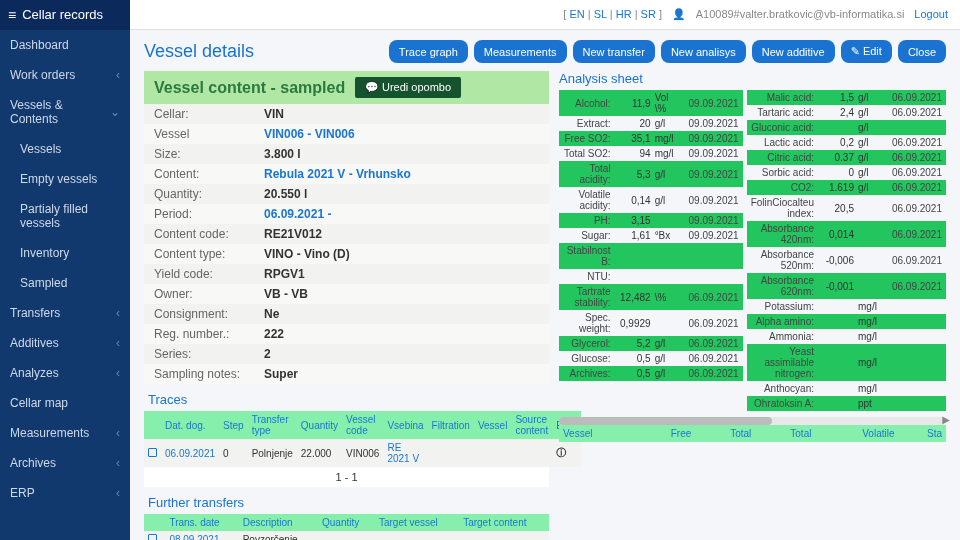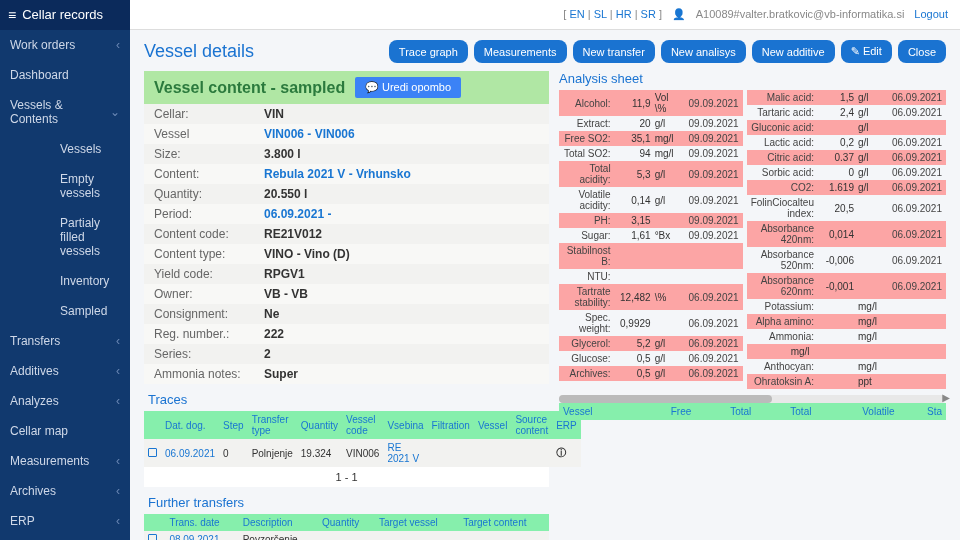--- a/index.html
+++ b/index.html
@@ -9,60 +9,60 @@
 .topbar { height: 30px; background: #fff; display: flex; align-items: center; border-bottom: 1px solid #ddd; }
 .brand { width: 130px; height: 30px; background: #0b2a5b; color: #fff; display: flex; align-items: center; padding: 0 8px; font-size: 13px; }
 .brand .ham { margin-right: 6px; font-size: 14px; }
 .top-right { margin-left: auto; display: flex; align-items: flex-start; gap: 10px; padding-right: 12px; color: #888; font-size: 11px; }
 .lang a { color: #1976d2; }
 .user-ico { color: #aaa; }
 
 .layout { display: flex; height: calc(540px - 30px); }
 .sidebar { width: 130px; background: #11396e; color: #cfd8e8; display: flex; flex-direction: column; font-size: 12px; overflow-y: auto; }
 .sidebar .item { padding: 8px 10px; display: flex; justify-content: space-between; align-items: center; cursor: pointer; }
-.sidebar .sub { padding: 8px 10px 8px 20px; cursor: pointer; margin-left: 40px; }
+.sidebar .sub { padding: 8px 10px 8px 20px; cursor: pointer; }
 .sidebar .chev::after { content: "‹"; color: #6b88b5; font-size: 12px; }
 .sidebar .item.expanded { }
 .sidebar .chev-down::after { content: "⌄"; color: #6b88b5; }
 
 .main { flex: 1; padding: 10px 14px; overflow: auto; position: relative; }
 .page-head { display: flex; align-items: center; gap: 6px; margin-bottom: 8px; flex-wrap: wrap; }
 .page-title { color: #1a73d1; font-size: 18px; font-weight: 400; }
 .head-btns { margin-left: auto; display: flex; gap: 6px; }
 .btn { background: #1a73d1; color: #fff; border: none; padding: 5px 10px; font-size: 11px; border-radius: 8px; cursor: pointer; }
 .btn .ico { margin-right: 3px; }
 
 .cols { display: flex; gap: 10px; }
 .col-left { width: 405px; }
 .col-right { flex: 1; }
 
 .panel-green { background: #b0e7a4; padding: 6px 10px; display: flex; align-items: center; gap: 10px; }
 .panel-green .ptitle { color: #0a5; font-weight: 600; font-size: 16px; color: #2b7a3d; }
-.note-btn { background: #3b82f6; color: #fff; border: none; padding: 4px 10px; font-size: 11px; border-radius: 2px; cursor: pointer; }
+.note-btn { background: #14532d; color: #fff; border: none; padding: 4px 10px; font-size: 11px; border-radius: 2px; cursor: pointer; }
 
 .kv { background: #f2f2f0; }
 .kv .row { display: flex; padding: 3px 10px; }
 .kv .row:nth-child(even) { background: #f8f8f6; }
 .kv .k { width: 110px; color: #666; }
 .kv .v { flex: 1; }
 .kv .v.bold { font-weight: 600; }
 .kv .v.link { color: #1976d2; font-weight: 600; }
 
 .section-title { color: #1a73d1; font-size: 13px; margin: 8px 0 4px; padding: 0 4px; }
 
 .tbl { width: 100%; font-size: 10px; border-collapse: collapse; background: #86efac; }
 .tbl th { color: #1976d2; font-weight: 400; text-align: left; padding: 3px 4px; font-size: 10px; }
 .tbl td { padding: 3px 4px; background: #f2f2f0; }
 .pager { text-align: center; padding: 4px; font-size: 11px; background: #fff; }
 
 .ana-title { color: #1a73d1; font-size: 13px; margin-bottom: 4px; }
 .ana-cols { display: flex; gap: 4px; }
 .ana-col { flex: 1; }
 .ana-row { display: flex; align-items: center; padding: 2px 4px; font-size: 10px; }
-.ana-row.odd { background: #fca5a5; }
+.ana-row.odd { background: #22c55e; }
 .ana-row .lbl { flex: 1.3; text-align: right; color: #444; padding-right: 4px; }
 .ana-row .val { width: 38px; text-align: right; padding-right: 2px; }
 .ana-row .unit { width: 28px; text-align: left; padding-left: 2px; }
 .ana-row .date { width: 58px; text-align: right; color: #444; }
 
 .scroll-x { height: 8px; background: #e8e8e8; border-radius: 4px; margin-top: 6px; position: relative; }
 .scroll-x .thumb { position: absolute; left: 0; width: 55%; height: 8px; background: #bbb; border-radius: 4px; }
 .scroll-r-arrow { position: absolute; right: -4px; top: -3px; color: #888; font-size: 10px; }
 
 .sq-ico { display: inline-block; width: 9px; height: 9px; border: 1.5px solid #1976d2; border-radius: 1px; }
@@ -84,25 +84,25 @@
     </span>
     <span class="user-ico">👤</span>
     <span>A10089#valter.bratkovic@vb-informatika.si</span>
     <a>Logout</a>
   </div>
 </div>
 
 <div class="layout">
   <div class="sidebar">
     <div class="item">
+        <span>Dashboard</span>
+      </div>
+    <div class="item">
         <span>Work orders</span>
         <span class="chev"></span>
-      </div>
-    <div class="item">
-        <span>Dashboard</span>
       </div>
     <div class="item expanded">
         <span>Vessels &amp; Contents</span>
         <span class="chev-down"></span>
       </div>
     <div class="sub">Vessels</div>
     <div class="sub">Empty vessels</div>
     <div class="sub">Partialy filled vessels</div>
     <div class="sub">Inventory</div>
     <div class="sub">Sampled</div>
@@ -202,21 +202,21 @@
             </div>
           <div class="row">
               <div class="k">Reg. number.:</div>
               <div class="v bold">222</div>
             </div>
           <div class="row">
               <div class="k">Series:</div>
               <div class="v bold">2</div>
             </div>
           <div class="row">
-              <div class="k">Ammonia notes:</div>
+              <div class="k">Sampling notes:</div>
               <div class="v bold">Super</div>
             </div>
         </div>
 
         <div class="section-title">Traces</div>
         <table class="tbl">
           <tbody>
               <tr>
             <th></th>
             <th>Dat. dog.</th>
@@ -228,21 +228,21 @@
             <th>Filtration</th>
                 <th>Vessel</th>
                 <th>Source content</th>
                 <th>ERP</th>
           </tr>
           <tr>
             <td><span class="sq-ico"></span></td>
             <td><a>06.09.2021</a></td>
             <td>0</td>
                 <td>Polnjenje</td>
-            <td>19.324</td>
+            <td>22.000</td>
                 <td>VIN006</td>
             <td><a>RE 2021 V</a></td>
             <td></td>
                 <td></td>
                 <td></td>
             <td><span style="font-weight:bold">ⓘ</span></td>
           </tr>
         </tbody>
           </table>
         <div class="pager">1 - 1</div>
@@ -445,20 +445,21 @@
                 <span class="unit">mg/l</span>
                 <span class="date"></span>
               </div>
               <div class="ana-row">
                 <span class="lbl">Ammonia:</span>
                 <span class="val"></span>
                 <span class="unit">mg/l</span>
                 <span class="date"></span>
               </div>
               <div class="ana-row odd">
+                <span class="lbl">Yeast assimilable nitrogen:</span>
                 <span class="val"></span>
                 <span class="unit">mg/l</span>
                 <span class="date"></span>
               </div>
               <div class="ana-row">
                 <span class="lbl">Anthocyan:</span>
                 <span class="val"></span>
                 <span class="unit">mg/l</span>
                 <span class="date"></span>
               </div>

